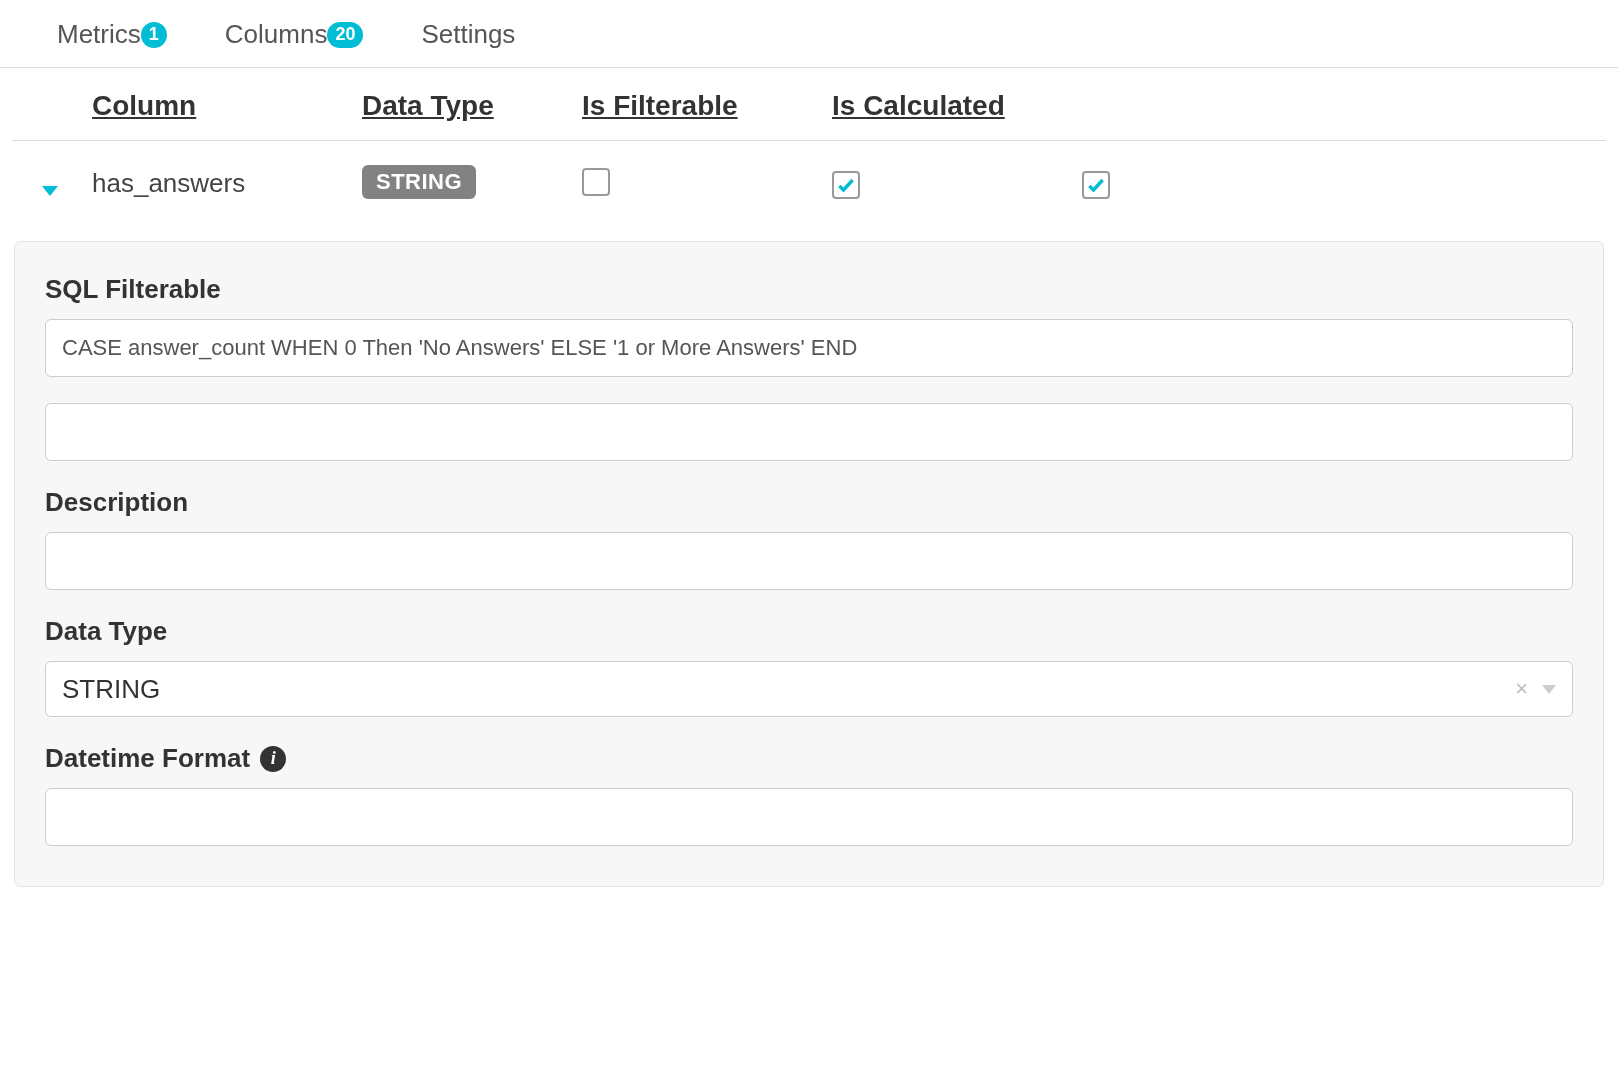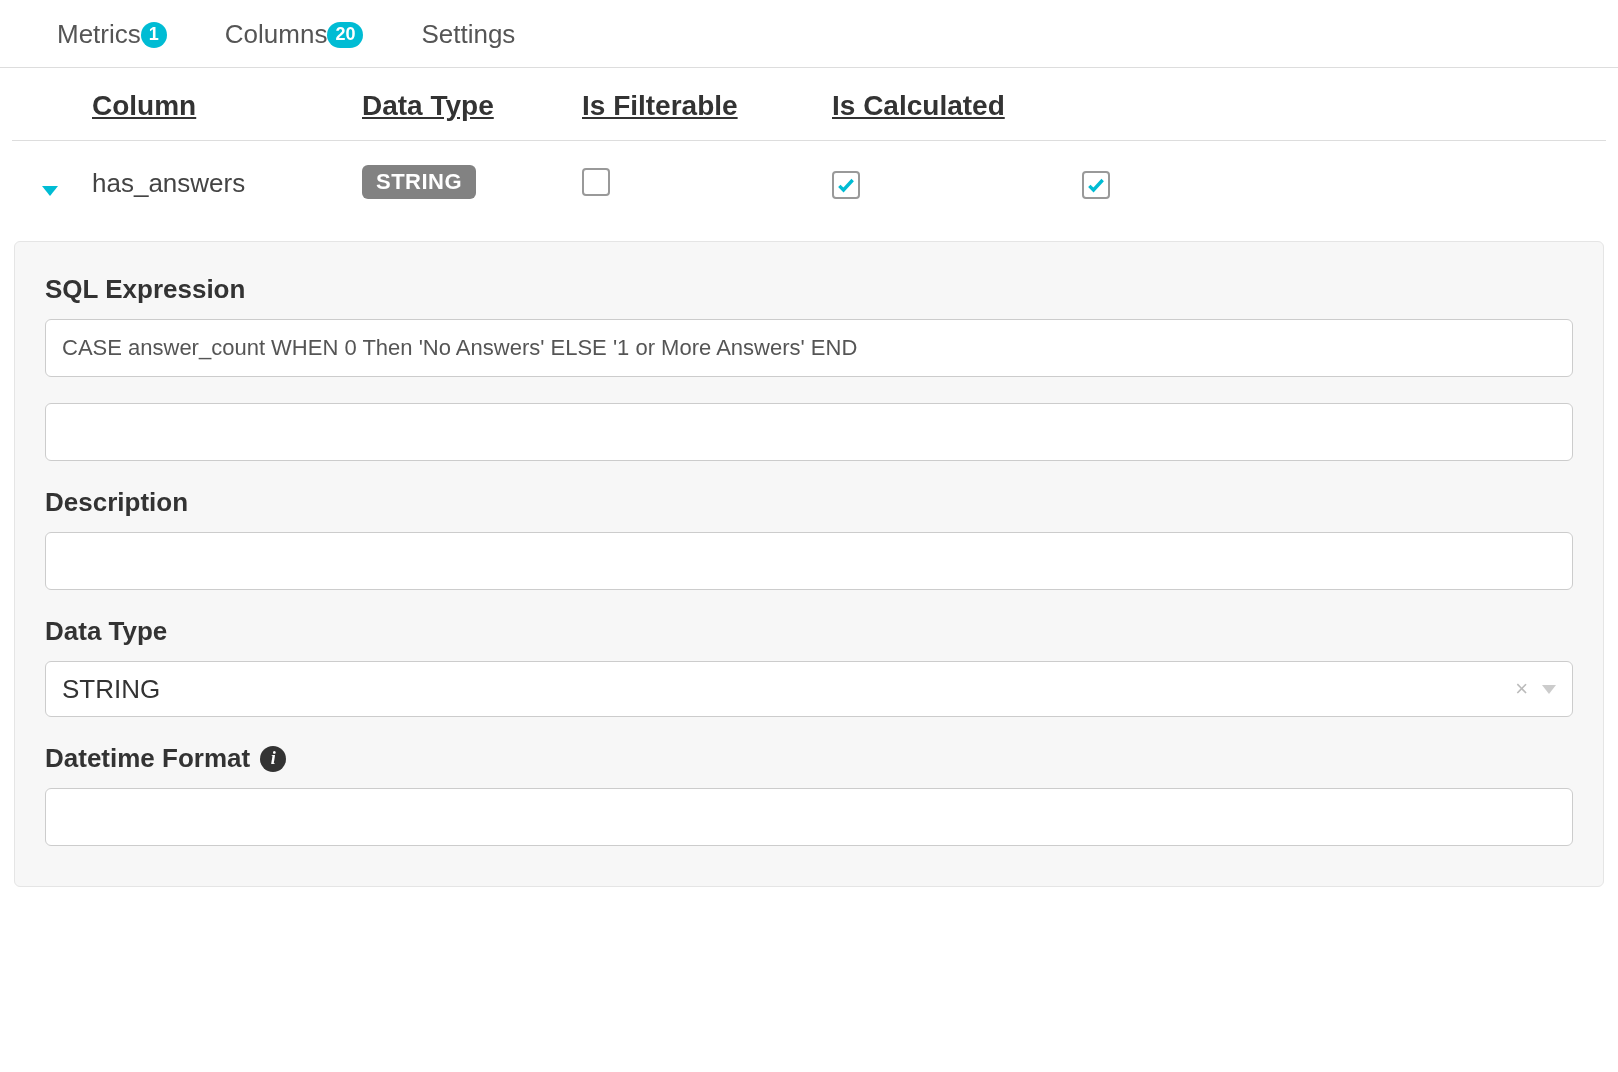--- a/index.html
+++ b/index.html
@@ -260,21 +260,21 @@
           <svg viewBox="0 0 24 24">
               <polyline points="4 13 9 18 20 6"></polyline>
             </svg>
         </span>
       </div>
     </div>
   </div>
 
   <div class="detail-panel">
     <div class="form-group">
-      <div class="form-label">SQL Expression</div>
+      <div class="form-label">SQL Filterable</div>
       <input class="form-input" value="CASE answer_count WHEN 0 Then 'No Answers' ELSE '1 or More Answers' END" style="">
     </div>
 
     <div class="form-group">
       <input class="form-input" value="" style="">
     </div>
 
     <div class="form-group">
       <div class="form-label">Description</div>
       <input class="form-input" value="" style="">

